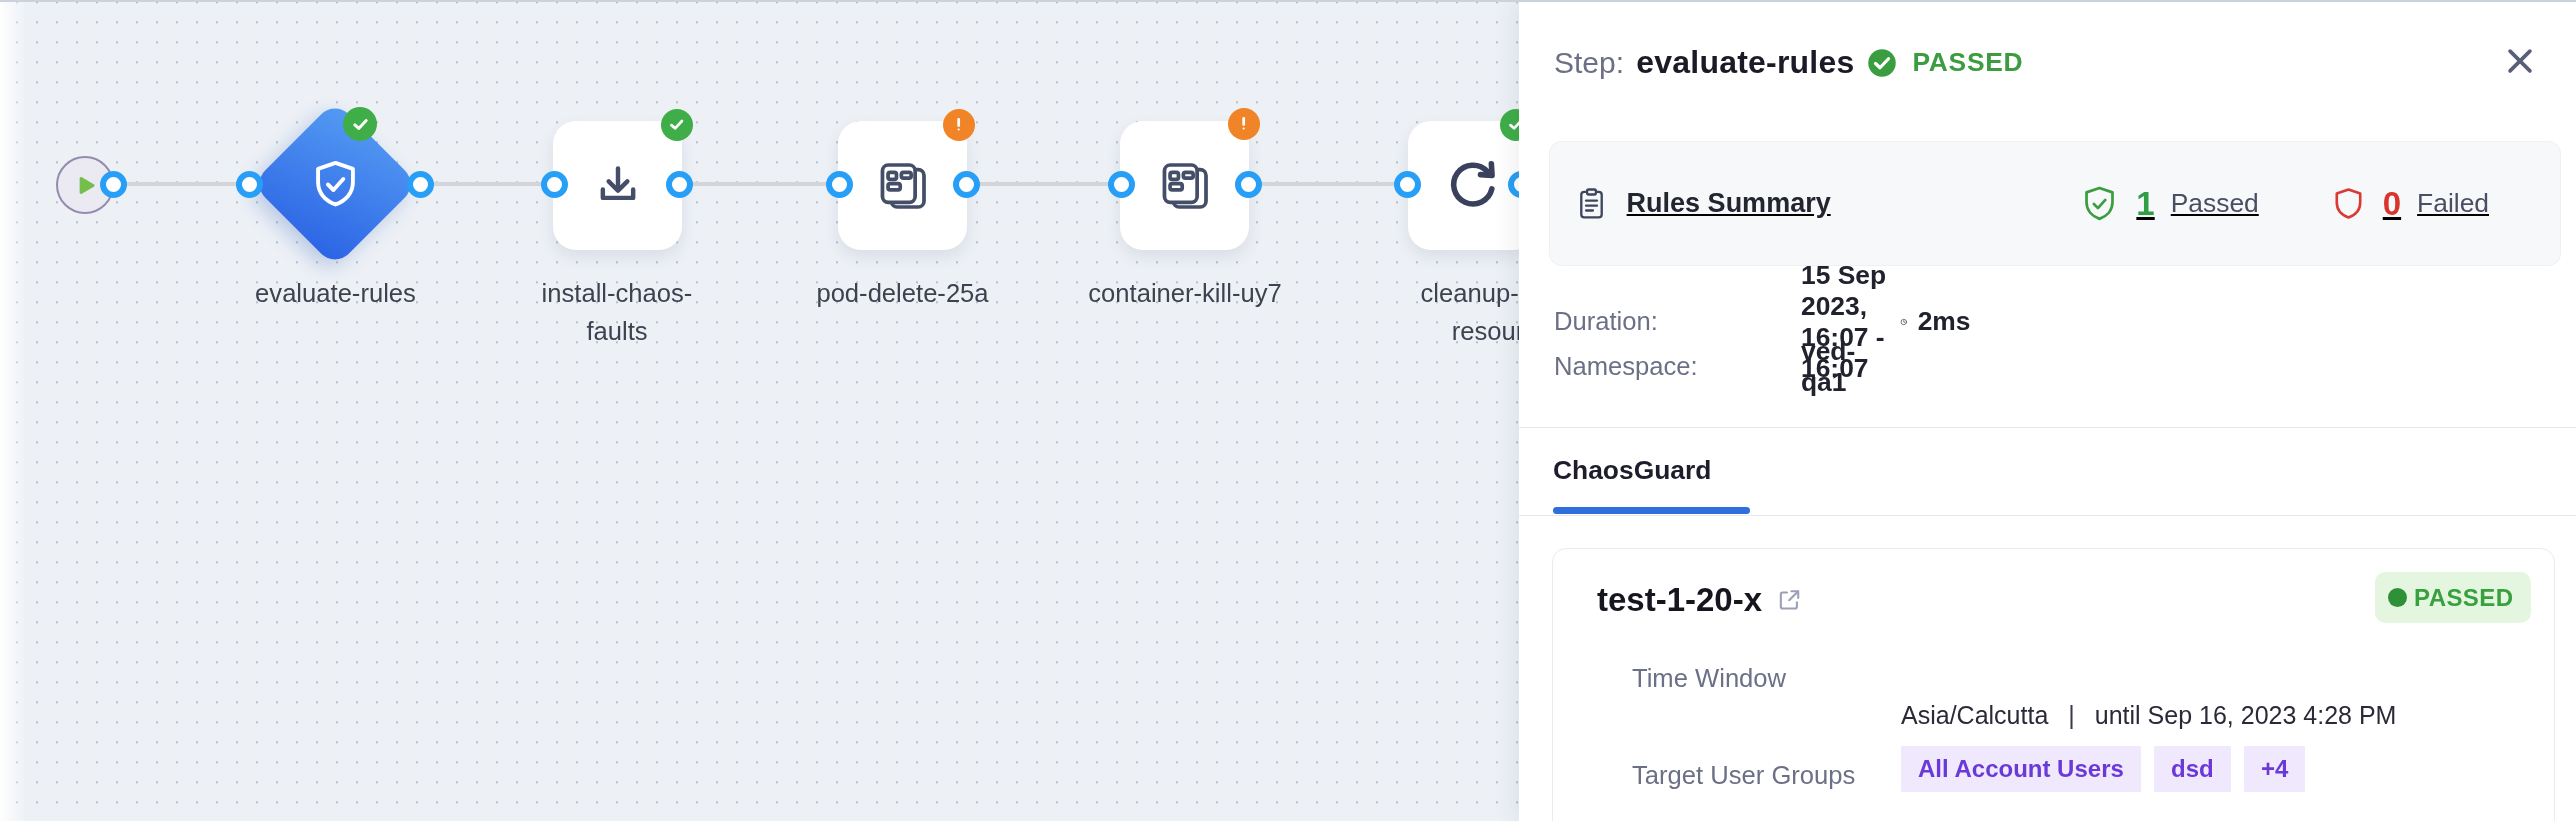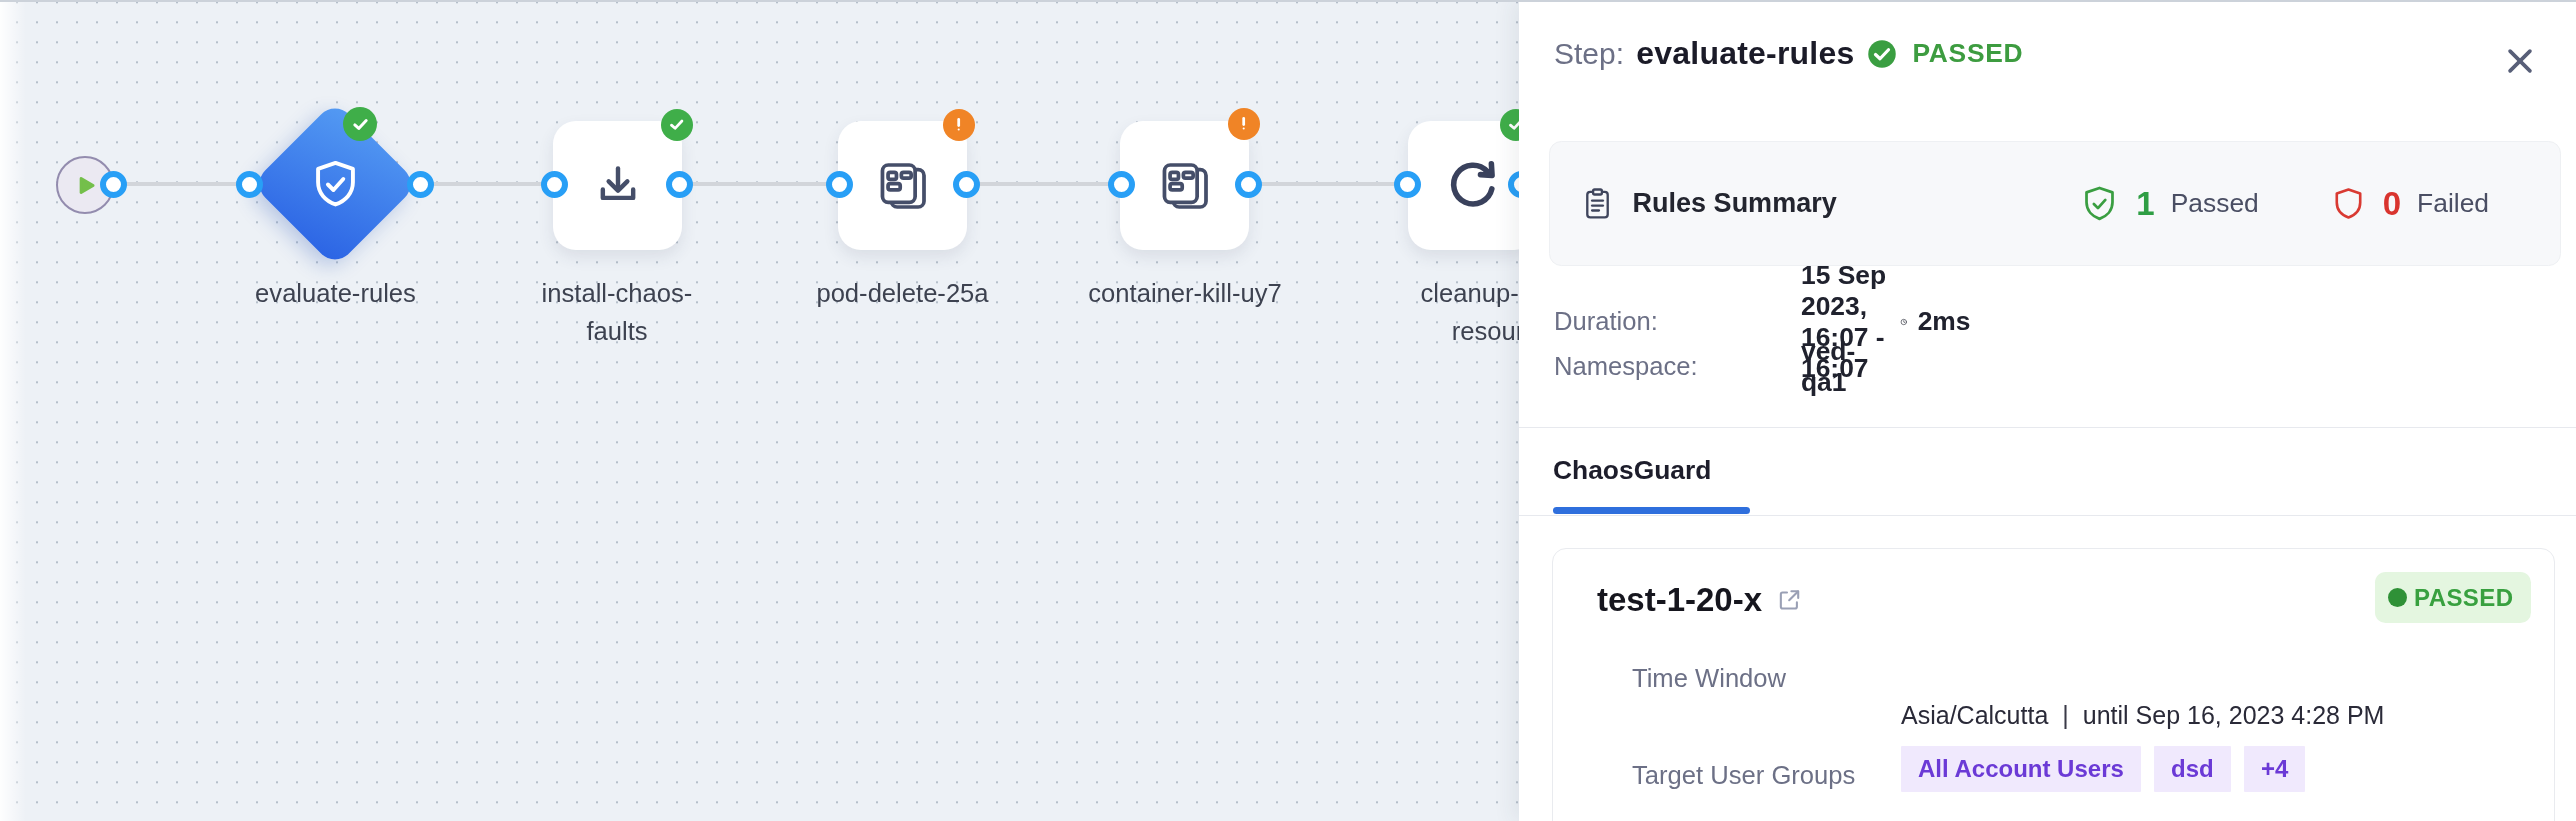--- a/index.html
+++ b/index.html
@@ -44,31 +44,31 @@
   .badge.green { background:#3fae49; }
   .badge.orange { background:#f08426; }
 
   .node-label { position:absolute; top:274px; text-align:center; font-size:25.6px; line-height:1.5;
     color:#3d4250; z-index:4; }
 
   
   .panel { position:absolute; left:1519px; top:0; width:1057px; height:822px; background:#fff;
     box-shadow:-7px 0 19.4px rgba(40,50,70,.07); z-index:20; }
 
-  .step-header { position:absolute; left:35px; top:35px; display:flex; align-items:center; gap:12.3px; }
+  .step-header { position:absolute; left:35px; top:44px; display:flex; align-items:center; gap:12.3px; }
   .step-label { font-size:30px; color:#6c7086; }
   .step-name { font-size:32px; font-weight:700; color:#1b1b28; letter-spacing:0.2px; }
   .step-status { font-size:26.4px; font-weight:700; color:#3d9c40; letter-spacing:0.7px; margin-left:3.5px; }
 
   .close-btn { position:absolute; right:37px; top:41px; width:39px; height:39px;
     display:flex; align-items:center; justify-content:center; cursor:pointer; }
 
   .rules-box { position:absolute; left:30px; top:141px; width:1012px; height:125px;
     background:#f7f8fa; border:0.9px solid #eef0f3; border-radius:12.3px;
-    display:flex; align-items:center; padding:0 71px 0 30px; }
+    display:flex; align-items:center; padding:0 71px 0 24px;text-decoration:underline; }
   .rules-title-wrap { display:flex; align-items:center; gap:17.6px; }
   .rules-title { font-size:27px; font-weight:700; color:#23252f; }
   .rules-right { margin-left:auto; display:flex; align-items:center; gap:16px; }
   .rules-count { font-size:33px; font-weight:700; }
   .rules-count.green { color:#2f9e44; }
   .rules-count.red { color:#d9342e; }
   .rules-word { font-size:26.4px; color:#4a4e63; }
   .rules-gap { width:39px; }
 
   .meta-row { position:absolute; left:35px; display:flex; align-items:center; }
@@ -88,21 +88,21 @@
   .card-title { font-size:33px; font-weight:700; color:#16161e; }
   .passed-pill { position:absolute; right:23px; top:23px; height:51px; background:#e4f6e0;
     border-radius:10.6px; display:flex; align-items:center; gap:7px; padding:0 17.6px 0 12.3px; }
   .passed-dot { width:19.4px; height:19.4px; border-radius:50%; background:#2f9137; }
   .passed-text { font-size:24px; font-weight:700; color:#38a03f; letter-spacing:0.4px; }
 
   .card-row-label { position:absolute; left:79px; font-size:25.6px; color:#6c7086; }
   .tw-line1 { position:absolute; left:348px; top:109px; display:flex; gap:8px; align-items:baseline; }
   .tw-bold { font-size:25.6px; font-weight:700; color:#1f1f2c; }
   .tw-reg { font-size:25.6px; color:#1f1f2c; }
-  .tw-line2 { position:absolute; left:348px; top:152px; display:flex; gap:14px; align-items:baseline; }
+  .tw-line2 { position:absolute; left:348px; top:152px; display:flex; gap:20px; align-items:baseline; }
   .tw2 { font-size:25px; color:#2a2a38; }
   .tw2-sep { font-size:25px; color:#3a3a48; }
 
   .groups-wrap { position:absolute; left:348px; top:197px; display:flex; gap:13.2px; align-items:center; }
   .group-pill { background:#f0e9fd; color:#6b3ad6; font-size:24px; font-weight:700;
     border-radius:1px; padding:8.8px 17px; }
 
   svg { display:block; }
 </style>
 </head>

